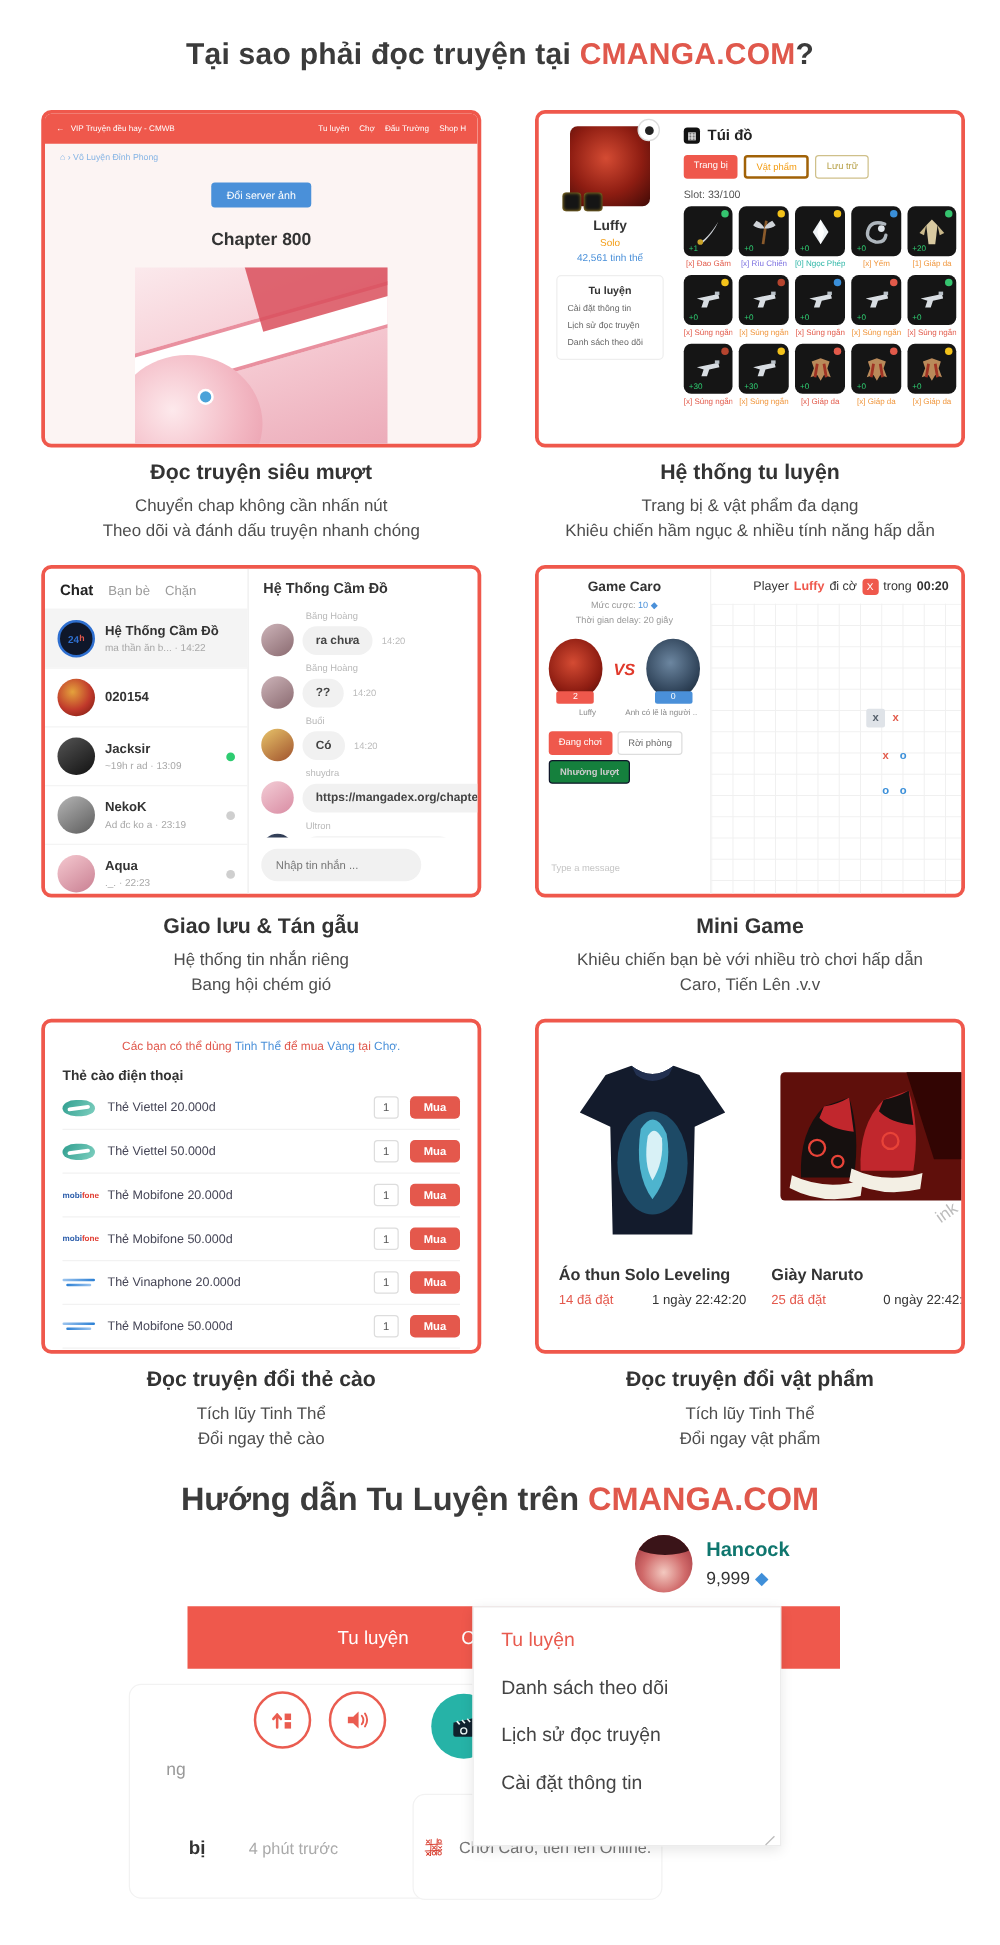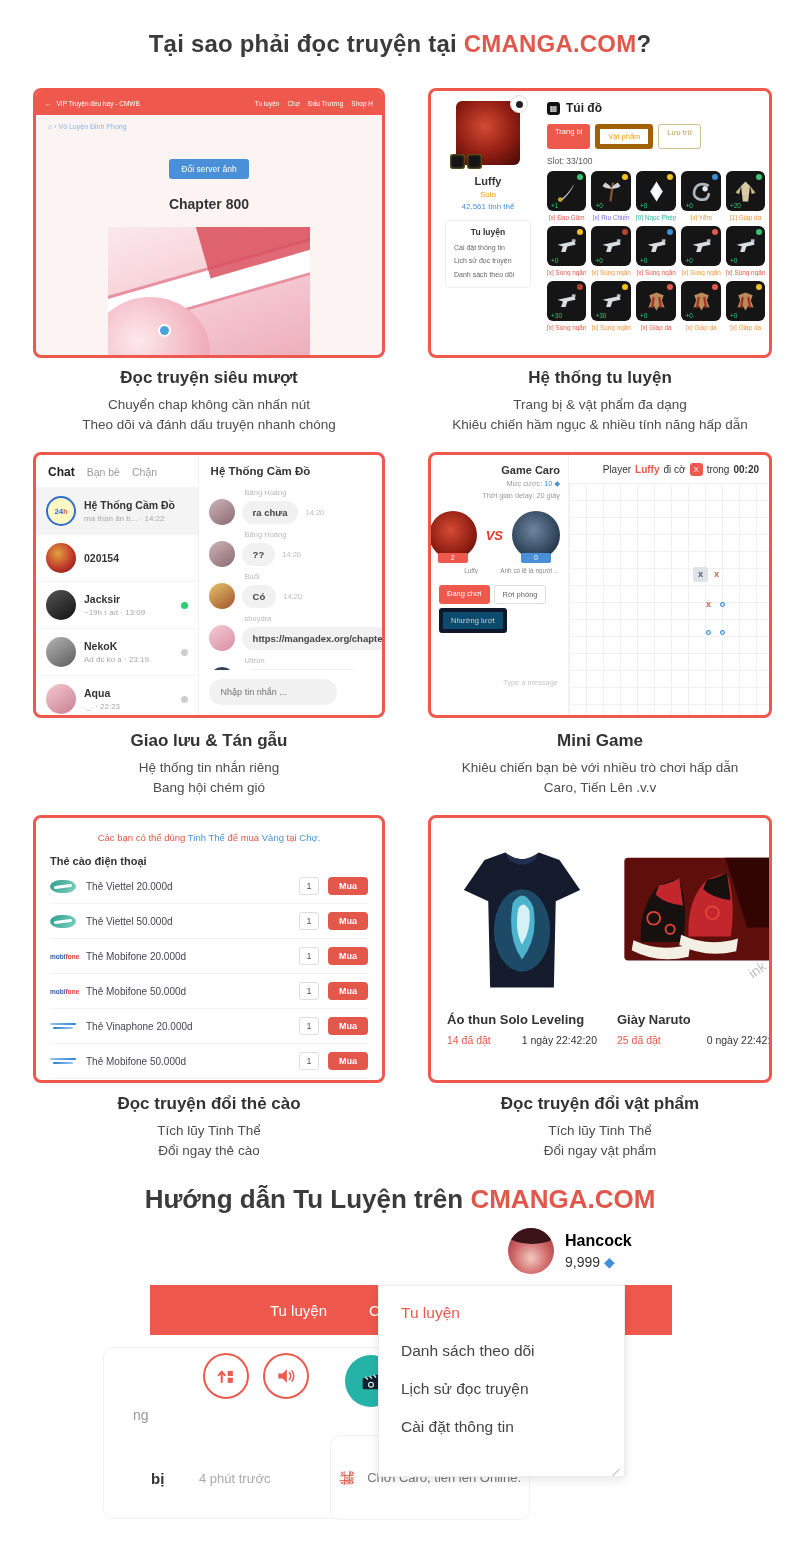--- a/index.html
+++ b/index.html
@@ -23,21 +23,21 @@
   #cap-0 { left:33px;  top:368px; width:352px; } #cap-1 { left:428px; top:368px; width:344px; }
   #cap-2 { left:33px;  top:731px; width:352px; } #cap-3 { left:428px; top:731px; width:344px; }
   #cap-4 { left:33px;  top:1094px;width:352px; } #cap-5 { left:428px; top:1094px;width:344px; }
 
   
   .r-nav { background:#ef584c; height:24px; display:flex; justify-content:space-between;
     align-items:center; padding:0 9px; color:#fff; font-size:6.5px; }
   .r-nav-left { display:flex; gap:5px; align-items:center; }
   .r-nav-right { display:flex; gap:8px; }
   .r-breadcrumb { margin:8px 0 0 12px; color:#85b4e4; font-size:7px; }
-  .r-btn-wrap { text-align:center; margin-top:28px; }
+  .r-btn-wrap { text-align:center; margin-top:16px; }
   .r-btn { display:inline-block; background:#4a90d9; color:#fff; font-size:8.5px;
     padding:5px 12px; border-radius:3px; }
   .r-chapter { text-align:center; margin-top:17px; font-size:14px; font-weight:700; color:#333; }
   .r-image { margin:15px auto 0; width:202px; height:150px; position:relative; overflow:hidden;
     background:linear-gradient(160deg,#fbe9ec 0%,#f6ccd4 45%,#eba9b7 100%); }
   .r-image::before { content:''; position:absolute; left:-30px; top:38px; width:280px; height:30px;
     background:#fff; transform:rotate(-16deg); border-top:3px solid #e9909f; border-bottom:3px solid #e9909f; }
   .r-image::after { content:''; position:absolute; right:-10px; top:-24px; width:120px; height:60px;
     background:#d94f5c; transform:rotate(-16deg); opacity:.85; }
   .r-hair { position:absolute; left:-18px; bottom:-30px; width:120px; height:110px; border-radius:50%;
@@ -63,42 +63,42 @@
   .inv-menu { margin-top:9px; border:1px solid #eee; border-radius:4px; padding:6px 8px; width:86px; }
   .inv-menu h4 { font-size:8.5px; color:#333; text-align:center; margin-bottom:4px; }
   .inv-menu div { font-size:7px; color:#666; line-height:1.9; }
   .inv-right { flex:1; padding-left:12px; min-width:0; }
   .inv-header { display:flex; align-items:center; gap:6px; font-size:12px; font-weight:700; color:#222; }
   .inv-header .sq { width:13px; height:13px; background:#111; border-radius:3px; color:#fff;
     font-size:8px; display:flex; align-items:center; justify-content:center; }
   .inv-tabs { display:flex; gap:5px; margin-top:9px; }
   .inv-tab { font-size:7.5px; padding:3px 8px; border-radius:3px; }
   .inv-tab.t0 { background:#ef584c; color:#fff; }
-  .inv-tab.t1 { border:5px solid #a16207; color:#f39c12; }
+  .inv-tab.t1 { border:2px solid #a16207; color:#f39c12; }
   .inv-tab.t2 { border:1px solid #cfc08a; color:#b8a24a; }
   .inv-slot { font-size:8.5px; color:#555; margin:7px 0 5px; }
   .inv-grid { display:grid; grid-template-columns:repeat(5,1fr); gap:5px 5px; }
   .tile { position:relative; }
   .tile .box { width:100%; height:40px; background:#151515; border-radius:6px; position:relative;
     display:flex; align-items:center; justify-content:center; }
   .tile .box svg { width:27px; height:27px; }
   .tile .gem { position:absolute; top:3px; right:3px; width:6px; height:6px; border-radius:50%; }
   .tile .plus { position:absolute; bottom:2px; left:4px; font-size:6.5px; color:#2ecc71; }
   .tile .lbl { font-size:6.4px; margin-top:3px; text-align:center; white-space:nowrap; overflow:hidden; }
 
   
   .chat-wrap { display:flex; height:100%; }
   .c-list { width:47%; border-right:1px solid #eee; }
   .c-tabs { display:flex; gap:12px; padding:10px 12px 8px; align-items:baseline; }
   .c-tab0 { font-size:12px; font-weight:700; color:#222; }
   .c-tab  { font-size:10.5px; color:#9a9a9a; }
   .c-item { display:flex; align-items:center; gap:8px; padding:8px 10px; border-top:1px solid #f4f4f4; }
   .c-item.sel { background:#f4f4f4; }
   .c-ava { width:30px; height:30px; border-radius:50%; flex:none; position:relative; }
-  .c-ava.badge24 { background:#fef9c3; border:2px solid #2e6fd0; display:flex; align-items:center;
+  .c-ava.badge24 { background:#0f172a; border:2px solid #2e6fd0; display:flex; align-items:center;
     justify-content:center; font-size:8px; font-weight:700; color:#2e6fd0; }
   .c-ava.badge24 i { color:#e0584c; font-style:normal; font-size:7px; }
   .c-ava.red   { background:radial-gradient(circle at 40% 35%, #e4a23c 0%, #c0392b 55%, #6e150c 100%); }
   .c-ava.dark  { background:linear-gradient(145deg,#555 0%,#111 100%); }
   .c-ava.gray  { background:linear-gradient(145deg,#b5b5b5 0%,#5c5c5c 100%); }
   .c-ava.pink  { background:linear-gradient(145deg,#f5c9d0 0%,#c97f92 100%); }
   .c-txt { min-width:0; flex:1; }
   .c-name { font-size:10.5px; font-weight:600; color:#333; white-space:nowrap; overflow:hidden; }
   .c-prev { font-size:8px; color:#a8a8a8; margin-top:3px; white-space:nowrap; overflow:hidden; }
   .c-dot { width:7px; height:7px; border-radius:50%; flex:none; }
@@ -114,40 +114,40 @@
   .m-ava.m3 { background:linear-gradient(145deg,#f3cdd6 0%,#d98ca3 100%); }
   .m-ava.m4 { background:linear-gradient(145deg,#3c4a66 0%,#141c2c 100%); }
   .m-bubble { background:#f1f1f1; border-radius:14px; padding:6px 11px; font-size:9.5px;
     font-weight:600; color:#444; white-space:nowrap; }
   .m-time { font-size:7.5px; color:#bbb; }
   .c-input { margin:9px 10px 10px; background:#f1f1f1; border-radius:16px; padding:8px 12px;
     font-size:9px; color:#aaa; width:70%; border:none; }
 
   
   .g-wrap { display:flex; height:100%; }
-  .g-side { width:138px; padding:9px 8px 24px; border-right:1px solid #f2f2f2;
-    display:flex; flex-direction:column;align-items:flex-end; }
+  .g-side { width:138px; padding:9px 8px 12px; border-right:1px solid #f2f2f2;
+    display:flex; flex-direction:column; }
   .g-title { text-align:center; font-size:11px; font-weight:700; color:#333; }
   .g-meta { text-align:center; font-size:7.3px; color:#999; margin-top:3px; }
   .g-meta .blue { color:#4a90d9; }
   .g-vs { display:flex; align-items:center; justify-content:center; gap:9px; margin-top:11px; }
   .g-ava { width:48px; height:48px; border-radius:50%; position:relative; }
   .g-ava.p1 { background:radial-gradient(circle at 45% 40%, #d44b33 0%, #8e1d12 60%, #400a06 100%); }
   .g-ava.p2 { background:radial-gradient(circle at 45% 40%, #6c86a0 0%, #32465c 60%, #121c28 100%); }
   .g-ava .score { position:absolute; bottom:-4px; left:50%; transform:translateX(-50%);
     width:30px; height:10px; border-radius:2px; color:#fff; font-size:7px; text-align:center; line-height:10px; }
   .g-ava.p1 .score { background:#ef584c; } .g-ava.p2 .score { background:#4a90d9; }
   .g-vs-txt { color:#e0392b; font-weight:700; font-style:italic; font-size:13px; }
   .g-names { display:flex; justify-content:space-between; margin-top:8px; padding:0 2px; }
   .g-names span { width:58px; font-size:6.4px; color:#888; text-align:center; white-space:nowrap; overflow:hidden; }
   .g-btns { display:flex; gap:4px; margin-top:11px; flex-wrap:wrap; }
   .g-btn { font-size:7.5px; padding:4px 8px; border-radius:3px; white-space:nowrap; }
   .g-btn.b0 { background:#ef584c; color:#fff; }
   .g-btn.b1 { border:1px solid #ddd; color:#666; background:#fff; }
-  .g-btn.b2 { border:4px solid #0f172a; color:#ccc; background:#0c4a6e; }
+  .g-btn.b2 { border:1px solid #0f172a; color:#ccc; background:#15803d;font-weight:bold; }
   .g-msgbox { margin-top:auto; font-size:7.5px; color:#c5c5c5; padding:4px 2px; }
   .g-right { flex:1; display:flex; flex-direction:column; min-width:0; }
   .g-status { height:28px; display:flex; align-items:center; justify-content:flex-end;
     gap:4px; padding-right:10px; font-size:10px; color:#333; }
   .g-status .pl { color:#ef584c; font-weight:700; }
   .g-status .badge { width:13px; height:13px; background:#ef584c; border-radius:3px; color:#fff;
     font-size:8px; display:inline-flex; align-items:center; justify-content:center; }
   .g-status .tm { font-weight:700; }
   .g-grid { flex:1; position:relative;
     background-image:linear-gradient(#f0f0f0 1px,transparent 1px),linear-gradient(90deg,#f0f0f0 1px,transparent 1px);
@@ -191,21 +191,21 @@
   .sp-ordered { color:#e4584c; } .sp-time { color:#333; }
 
   
   .section2-title { position:absolute; top:1184px; left:0; width:100%; text-align:center;
     font-size:26px; font-weight:600; color:#3b3b3b; }
   .guide-user { position:absolute; left:508px; top:1228px; display:flex; gap:11px; align-items:center; }
   .gu-ava { width:46px; height:46px; border-radius:50%; position:relative; overflow:hidden;
     background:radial-gradient(circle at 50% 65%, #f3c9c0 0%, #d06a6a 45%, #8e1f2a 100%); }
   .gu-ava::before { content:''; position:absolute; left:-6px; top:-14px; width:60px; height:30px;
     border-radius:50%; background:#3a1418; }
-  .gu-name { font-size:16px; font-weight:700; color:#000000; }
+  .gu-name { font-size:16px; font-weight:700; color:#0f766e; }
   .gu-coins { font-size:14px; color:#333; margin-top:4px; }
   .gu-coins .dia { color:#3f8fd9; }
   .guide-shot { position:absolute; left:103px; top:1285px; width:569px; height:240px; }
   .gs-nav { position:absolute; left:47px; top:0; width:522px; height:50px; background:#ef584c;
     display:flex; align-items:center; gap:42px; padding-left:120px; z-index:1; }
   .gs-nav span { color:#fff; font-size:15px; }
   .gs-card { position:absolute; left:0; top:62px; width:324px; height:172px; background:#fff;
     border:1px solid #f2f2f2; border-radius:10px; }
   .gs-circles { position:absolute; left:100px; top:68px; display:flex; gap:14px; z-index:2; }
   .gs-circle { width:46px; height:46px; border-radius:50%; border:2px solid #ea5c50;

